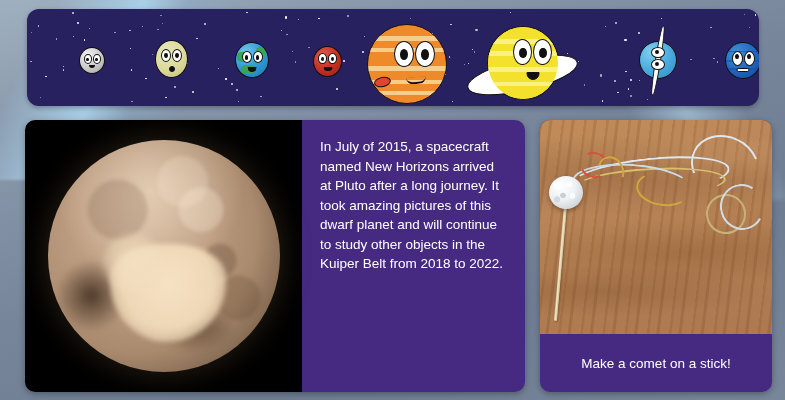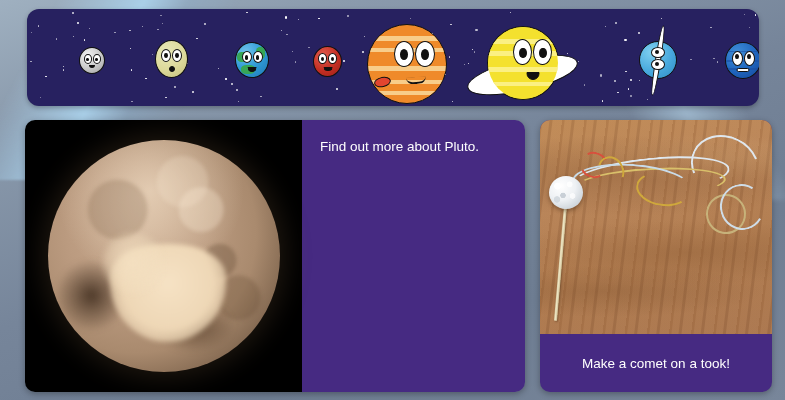--- a/index.html
+++ b/index.html
@@ -613,36 +613,36 @@
         <div class="pluto-mottle"></div>
         <div class="pluto-dark"></div>
         <div class="pluto-dark2"></div>
         <div class="pluto-heart"></div>
         <div class="pluto-heart2"></div>
       </div>
     </div>
 
     <div class="text-panel">
       <div class="panel-body">
-        <p>Find out more about Pluto.</p>
+        <p>In July of 2015, a spacecraft named New Horizons arrived at Pluto after a long journey. It took amazing pictures of this dwarf planet and will continue to study other objects in the Kuiper Belt from 2018 to 2022.</p>
       </div>
     </div>
   </div>
 
   <div class="card-side">
     <div class="comet-photo">
       <div class="wood-grain"></div>
       <div class="ribbon rb9"></div>
       <div class="ribbon rb1"></div>
       <div class="ribbon rb2"></div>
       <div class="ribbon rb3"></div>
       <div class="ribbon rb8"></div>
       <div class="ribbon rb6"></div>
       <div class="ribbon rb7"></div>
       <div class="ribbon rb4"></div>
       <div class="ribbon rb5"></div>
       <div class="stick"></div>
       <div class="comet-ball"></div>
     </div>
-    <div class="caption">Make a comet on a took!</div>
+    <div class="caption">Make a comet on a stick!</div>
   </div>
 
 </div>
 
 </body></html>

